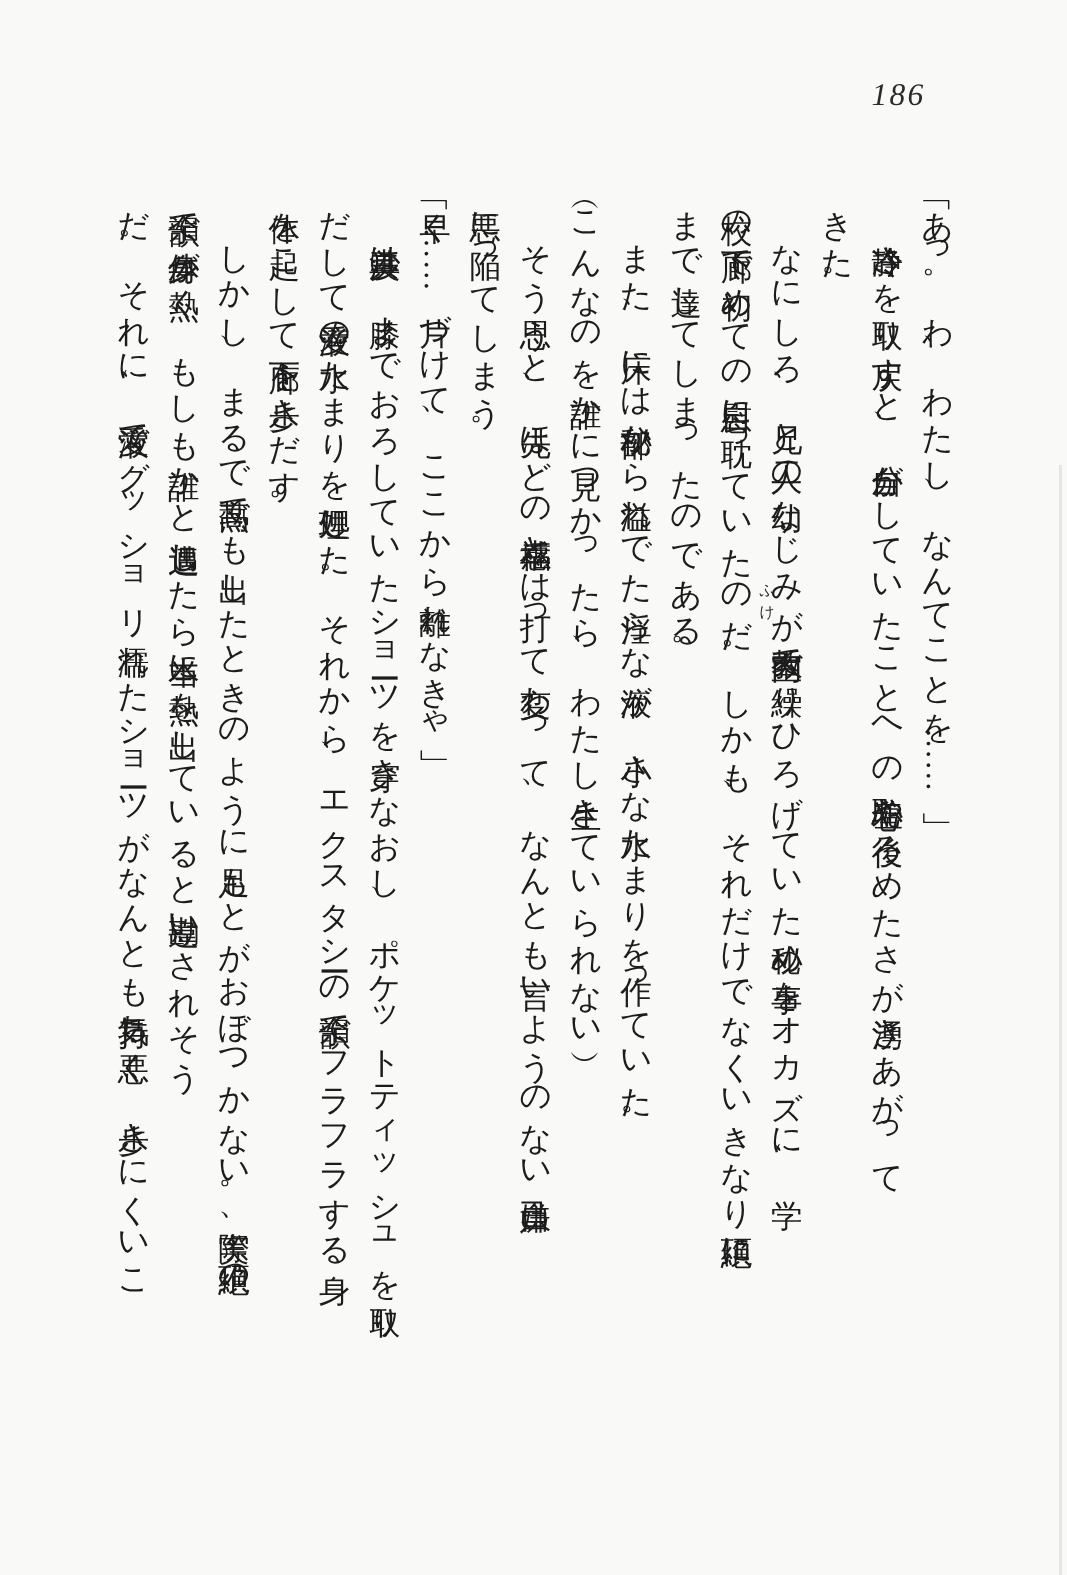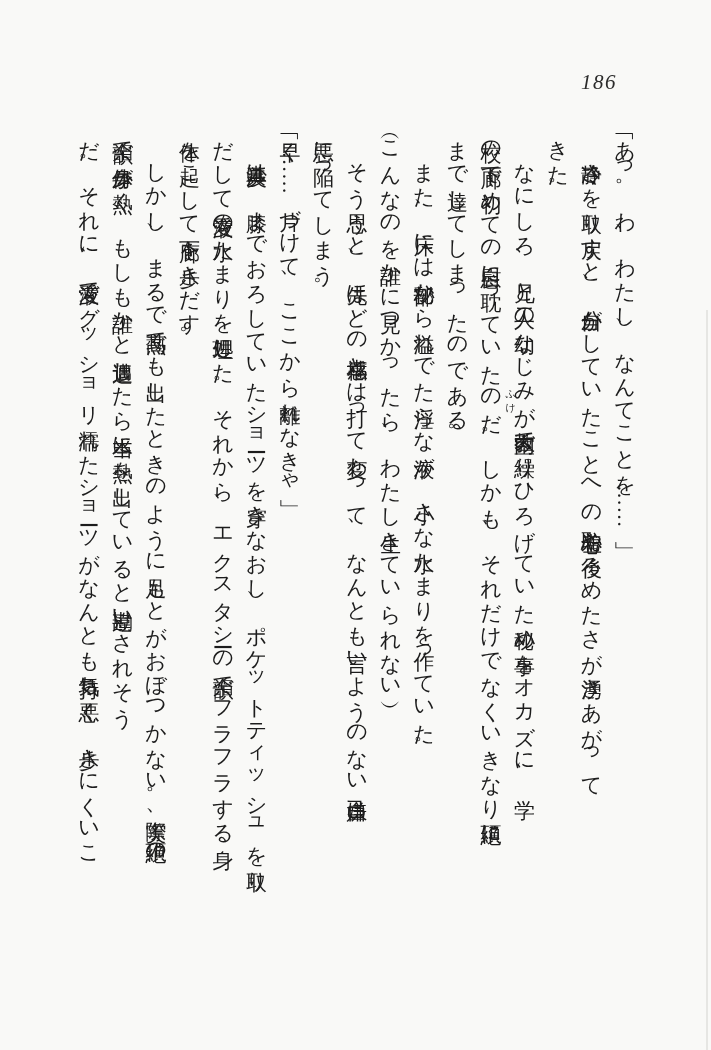--- a/index.html
+++ b/index.html
@@ -5,21 +5,21 @@
   html,body { margin:0; padding:0; }
   .page {
     position:relative;
     width:711px; height:1050px;
     background:#f9f9f7;
     overflow:hidden;
     font-family:"Liberation Serif","DejaVu Serif",serif;
   }
   .page-number {
     position:absolute;
-    top:70px; left:581px;
+    top:51px; left:581px;
     font-size:21px;
     font-style:italic;
     letter-spacing:1.5px;
     color:#2b2b2b;
   }
   .text-block {
     position:absolute;
     top:126px; right:70px;
     height:832px;
     writing-mode:vertical-rl;

